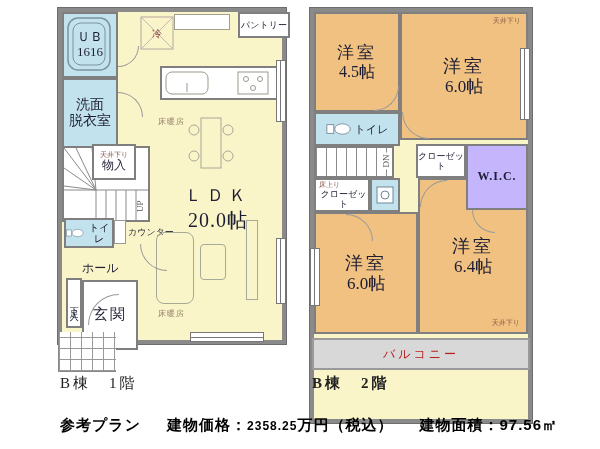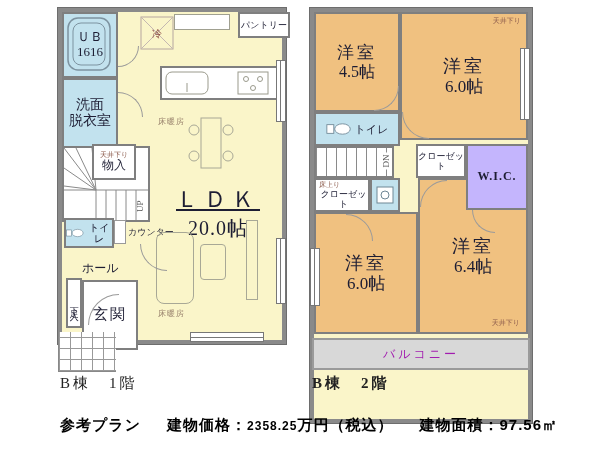--- a/index.html
+++ b/index.html
@@ -129,21 +129,21 @@
 
     <svg class="abs" style="left:126px;top:100px;" width="46" height="62" viewBox="0 0 46 62">
       <rect x="13" y="6" width="20" height="50" fill="none" stroke="#a8a896"></rect>
       <circle cx="6" cy="18" r="5" fill="none" stroke="#a8a896"></circle>
       <circle cx="6" cy="44" r="5" fill="none" stroke="#a8a896"></circle>
       <circle cx="40" cy="18" r="5" fill="none" stroke="#a8a896"></circle>
       <circle cx="40" cy="44" r="5" fill="none" stroke="#a8a896"></circle>
     </svg>
 
     <div class="abs" style="left:92px;top:172px;width:128px;text-align:center;">
-      <div style="font-size:23px;letter-spacing:5px;text-decoration:underline;">ＬＤＫ</div>
+      <div style="font-size:17px;letter-spacing:5px;">ＬＤＫ</div>
       <div style="font-size:20px;letter-spacing:1px;">20.0帖</div>
     </div>
 
     <div class="furn" style="left:94px;top:220px;width:36px;height:70px;border-radius:8px;"></div>
     <div class="furn" style="left:138px;top:232px;width:24px;height:34px;border-radius:4px;"></div>
     <div class="furn" style="left:184px;top:208px;width:10px;height:78px;"></div>
 
     <span class="fh" style="left:96px;top:296px;">床暖房</span>
 
     <div class="arc arc-tr" style="left:56px;top:80px;width:24px;height:24px;"></div>
@@ -220,21 +220,21 @@
     <div class="arc arc-bl" style="left:88px;top:100px;width:26px;height:26px;z-index:3;"></div>
     <div class="arc arc-tr" style="left:32px;top:202px;width:26px;height:26px;z-index:3;"></div>
     <div class="arc arc-tl" style="left:106px;top:168px;width:26px;height:26px;z-index:3;"></div>
     <div class="arc arc-bl" style="left:158px;top:198px;width:22px;height:22px;z-index:3;"></div>
 
     <div class="win-v" style="left:206px;top:36px;height:70px;z-index:3;"></div>
     <div class="win-v" style="left:-4px;top:236px;height:56px;z-index:3;"></div>
   </div>
 
   <div class="abs balcony" style="left:312px;top:338px;width:218px;height:32px;">
-    <span class="gothic" style="font-size:12px;letter-spacing:3px;color:#a21caf;">バルコニー</span>
+    <span class="gothic" style="font-size:12px;letter-spacing:3px;color:#b91c1c;">バルコニー</span>
   </div>
 
   <div class="floor-caption" style="left:312px;top:374px;font-weight:bold;">B棟　2階</div>
 
   <div class="footer gothic" style="left:60px;top:416px;">
     <span style="margin-right:26px;">参考プラン</span><span>建物価格：</span><span style="font-size:12px;">2358.25</span><span>万円（税込）</span><span style="margin-left:26px;">建物面積：</span><span>97.56㎡</span>
   </div>
 
 </div>
 

